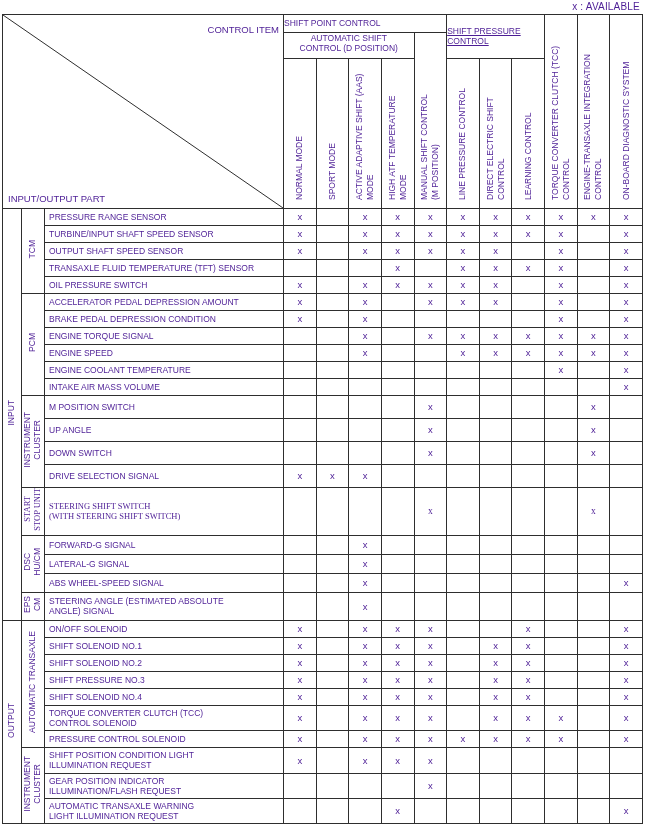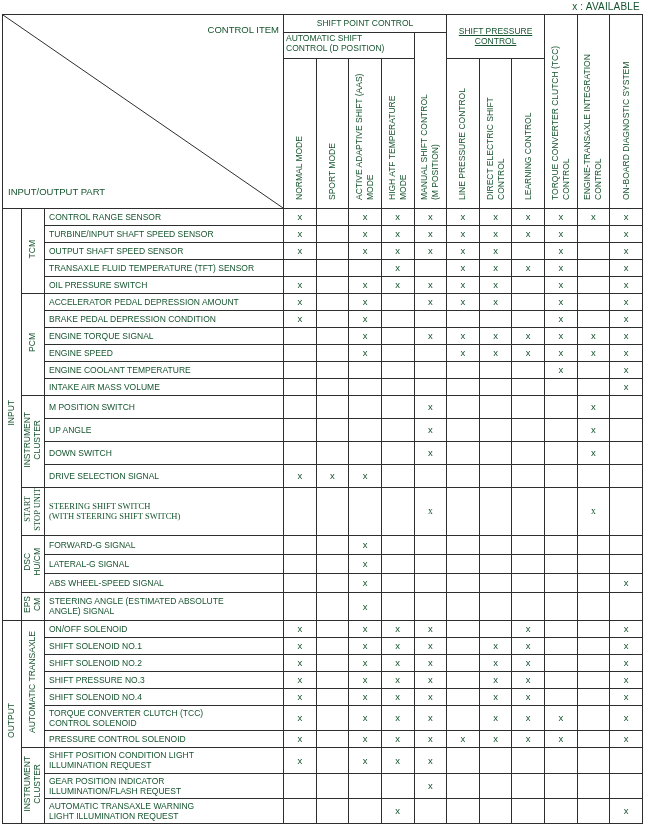--- a/index.html
+++ b/index.html
@@ -1,42 +1,42 @@
 <!DOCTYPE html>
 <html><head>
 <meta charset="utf-8">
 <style>
   html,body{margin:0;padding:0;background:#fff;}
   .sheet{position:relative;width:645px;height:826px;background:#fff;
-         font-family:"Liberation Sans",sans-serif;color:#14532d;overflow:hidden;}
+         font-family:"Liberation Sans",sans-serif;color:#4c1d95;overflow:hidden;}
   .legend{position:absolute;top:1px;right:5px;font-size:10px;letter-spacing:.2px;}
   table.matrix{position:absolute;top:14px;left:2px;width:641px;
                border-collapse:collapse;table-layout:fixed;padding-left:10px;}
   td{border:1px solid #2e2e2e;padding:0;font-weight:normal;vertical-align:middle;}
   tr.h1{height:18px;} tr.h2{height:26px;} tr.h3{height:149px;}
   tbody tr{height:17px;}
-  .ghead{text-align:center;font-size:8.5px;line-height:1.15;}
+  .ghead{font-size:8.5px;line-height:1.15;}
   .pre{white-space:pre-line;text-decoration:underline;}
-  .subhead{text-align:left;vertical-align:top;font-size:8.5px;line-height:1.15;
+  .subhead{text-align:center;vertical-align:top;font-size:8.5px;line-height:1.15;
            padding:1px 2px;white-space:pre-line;margin-left:10px;}
   .rot{vertical-align:bottom;text-align:center;}
   .vtext{display:inline-block;writing-mode:vertical-rl;transform:rotate(180deg);
          white-space:pre-line;font-size:8.5px;line-height:1.3;text-align:left;
          padding-top:4px;}
   .vt-a{height:141px;} .vt-b{height:167px;} .vt-c{height:185px;}
   .vtext-g{display:inline-block;writing-mode:vertical-rl;transform:rotate(180deg);
            white-space:pre-line;font-size:8.5px;line-height:1.15;text-align:center;}
   .section-cell,.group-cell{text-align:center;vertical-align:middle;overflow:visible;}
   .part-cell{font-size:8.5px;text-align:left;padding:2px 4px;white-space:pre-line;
              line-height:1.2;}
   .mark-cell{text-align:center;font-size:9.5px;line-height:1;}
   .diag{position:relative;}
   .diag svg{position:absolute;left:0;top:0;width:100%;height:100%;display:block;}
   .corner-top{position:absolute;top:9px;right:4px;font-size:9.5px;}
-  .corner-bottom{position:absolute;bottom:11px;left:5px;font-size:9.5px;}
+  .corner-bottom{position:absolute;bottom:4px;left:5px;font-size:9.5px;}
 </style>
 </head>
 <body>
 
 <div class="sheet">
   <div class="legend">x : AVAILABLE</div>
 
   <table class="matrix">
     <colgroup>
       <col style="width:19px">
@@ -88,21 +88,21 @@
         <td class="rot"><div class="vtext vt-a">LINE PRESSURE CONTROL</div></td>
         <td class="rot"><div class="vtext vt-a">DIRECT ELECTRIC SHIFT
 CONTROL</div></td>
         <td class="rot"><div class="vtext vt-a">LEARNING CONTROL</div></td>
       </tr>
     </thead>
     <tbody>
         <tr>
           <td class="section-cell" rowspan="20"><div class="vtext-g">INPUT</div></td>
           <td class="group-cell" rowspan="5"><div class="vtext-g">TCM</div></td>
-          <td class="part-cell">CONTROL RANGE SENSOR</td>
+          <td class="part-cell">PRESSURE RANGE SENSOR</td>
           <td class="mark-cell">x</td>
           <td class="mark-cell"></td>
           <td class="mark-cell">x</td>
           <td class="mark-cell">x</td>
           <td class="mark-cell">x</td>
           <td class="mark-cell">x</td>
           <td class="mark-cell">x</td>
           <td class="mark-cell">x</td>
           <td class="mark-cell">x</td>
           <td class="mark-cell">x</td>

